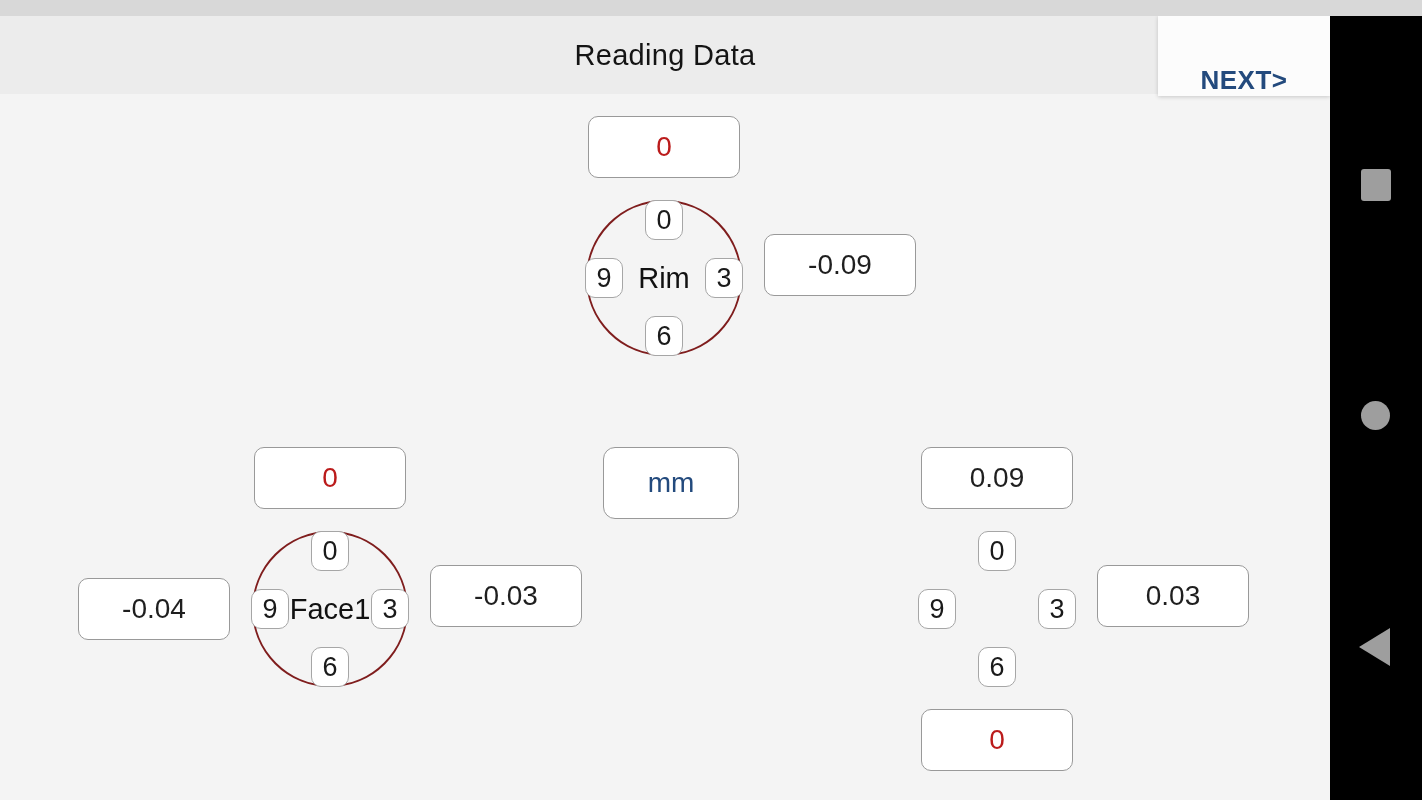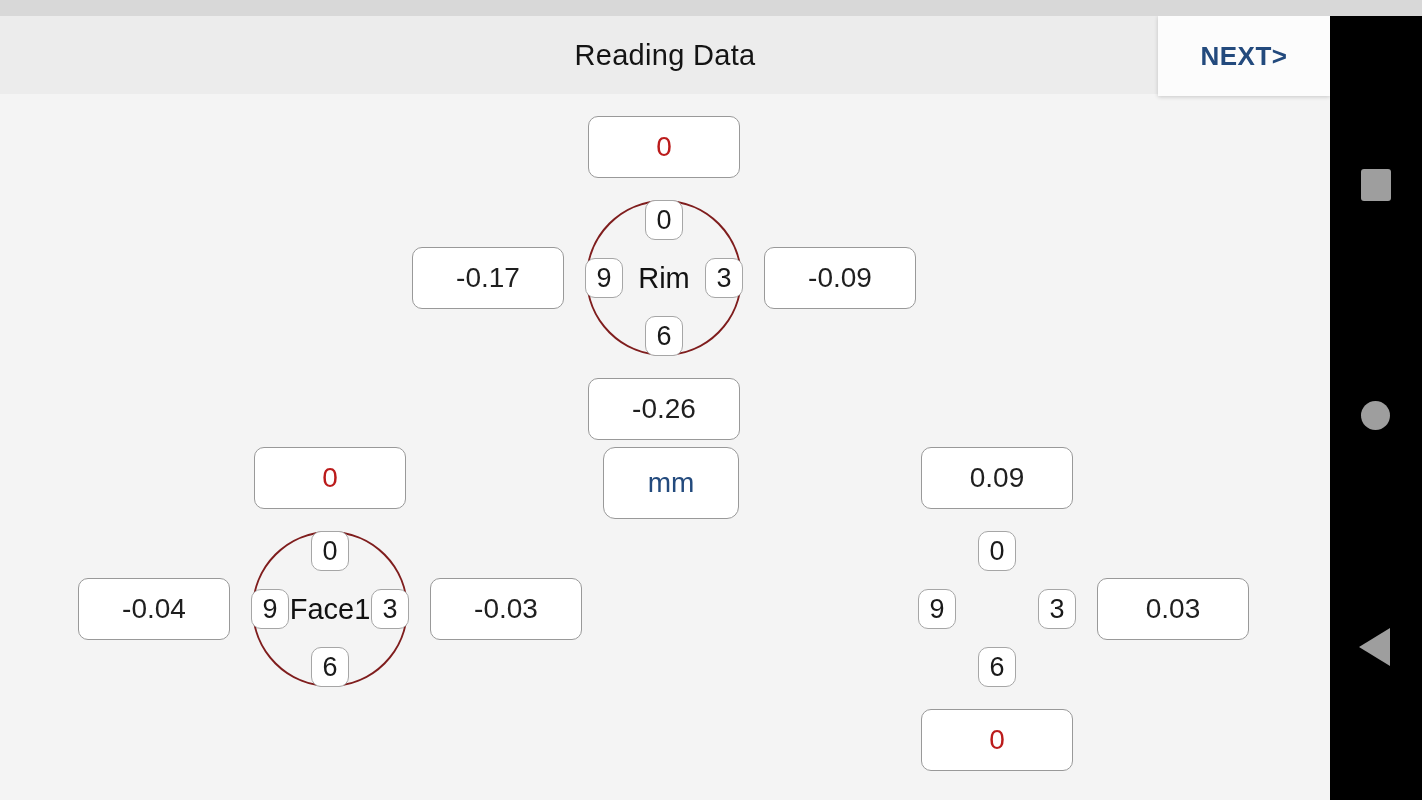--- a/index.html
+++ b/index.html
@@ -12,21 +12,21 @@
 
   
   .appbar {
     position:absolute; left:0; top:0; width:1330px; height:78px;
     background:#ececec; display:flex; align-items:center; justify-content:center;
   }
   .appbar-title { font-size:29px; font-weight:500; color:#141414; letter-spacing:0.3px; }
   .next-panel {
     position:absolute; left:1158px; top:0; width:172px; height:80px;
     background:#fcfcfc; box-shadow:0 1px 4px rgba(0,0,0,0.18);
-    display:flex; align-items:center; justify-content:center; cursor:pointer;
+    display:flex; align-items:flex-end; justify-content:center; cursor:pointer;
   }
   .next-label { font-size:26px; font-weight:bold; color:#234a7d; letter-spacing:0.5px; }
 
   
   .navbar { position:absolute; left:1330px; top:0; width:92px; height:800px; background:#000; }
   .nav-square {
     position:absolute; left:31px; top:153px; width:30px; height:32px;
     background:#9e9e9e; border-radius:3px;
   }
   .nav-circle {
@@ -46,21 +46,21 @@
   .group-face2 { left:745px; top:431px; }
 
   .vbox {
     position:absolute; width:152px; height:62px;
     background:#ffffff; border:1.5px solid #999;
     border-radius:10px; display:flex; align-items:center; justify-content:center;
     font-size:28px; color:#1f1f1f; cursor:text;
   }
   .vbox.pos-top    { left:176px; top:0; }
   .vbox.pos-left   { left:0;     top:131px; }
-  .vbox.pos-right  { left:352px; top:131px; }
+  .vbox.pos-right  { left:352px; top:118px; }
   .vbox.pos-bottom { left:176px; top:262px; }
   .vbox.red { color:#bb1b1b; }
 
   .dial {
     position:absolute; left:174px; top:84px; width:156px; height:156px;
     border:2px solid #7f1d1d; border-radius:50%;
     display:flex; align-items:center; justify-content:center;
   }
   .dial-label { font-size:29px; color:#111; white-space:nowrap; }
 
@@ -90,23 +90,21 @@
 
   <div class="appbar">
     <div class="appbar-title">Reading Data</div>
   </div>
   <div class="next-panel">
     <span class="next-label">NEXT&gt;</span>
   </div>
 
   <div class="group group-rim">
     <div class="vbox pos-top red">0</div>
-    <div class="vbox pos-left">-0.17</div>
     <div class="vbox pos-right">-0.09</div>
-    <div class="vbox pos-bottom">-0.26</div>
     <div class="dial">
       <span class="dial-label">Rim</span>
     </div>
     <div class="badge b-top">0</div>
     <div class="badge b-right">3</div>
     <div class="badge b-bottom">6</div>
     <div class="badge b-left">9</div>
   </div>
 
   <div class="unit-box">mm</div>

